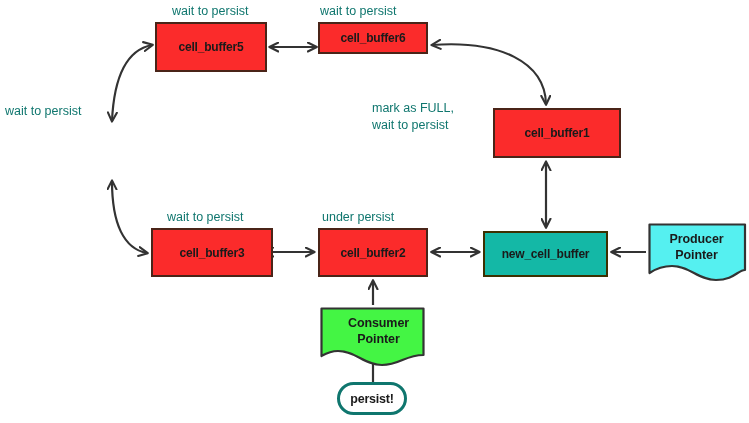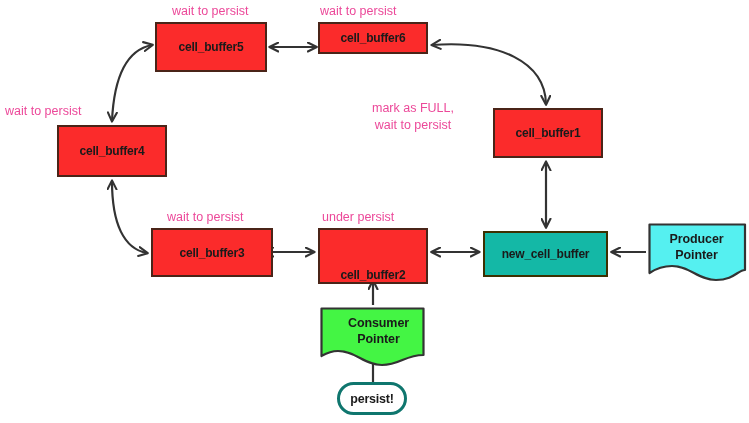--- a/index.html
+++ b/index.html
@@ -65,25 +65,24 @@
     font-weight: bold;
     font-size: 12.5px;
     line-height: 16px;
     color: #1a1a1a;
     letter-spacing: -0.1px;
   }
   .edge-label {
     position: absolute;
     font-size: 12.5px;
     line-height: 17px;
-    color: #ec4899;
+    color: #0f766e;
     font-weight: normal;
     white-space: pre;
     z-index: 4;
-    text-align: center;
   }
 </style>
 </head>
 <body>
 
 <div id="canvas">
 
   <svg id="edges" viewBox="0 0 749 423" xmlns="http://www.w3.org/2000/svg">
     <defs>
       <marker id="ah" markerWidth="11" markerHeight="11" refX="9.2" refY="5.5" orient="auto" markerUnits="userSpaceOnUse">
@@ -119,33 +118,30 @@
   </svg>
 
   <div class="node rect buffer" style="left:155px; top:22px; width:112px; height:50px;text-align:center;">
     <span>cell_buffer5</span>
   </div>
 
   <div class="node rect buffer" style="left:318px; top:22px; width:110px; height:32px;">
     <span>cell_buffer6</span>
   </div>
 
-  <div class="node rect buffer" style="left:57px; top:125px; width:110px; height:52px;">
-    <span>cell_buffer4</span>
-  </div>
 
-  <div class="node rect buffer" style="left:493px; top:108px; width:110px; height:50px;">
+  <div class="node rect buffer" style="left:493px; top:108px; width:128px; height:50px;">
     <span>cell_buffer1</span>
   </div>
 
   <div class="node rect buffer" style="left:151px; top:228px; width:122px; height:49px;">
     <span>cell_buffer3</span>
   </div>
 
-  <div class="node rect buffer" style="left:318px; top:228px; width:110px; height:56px;align-items:flex-end;">
+  <div class="node rect buffer" style="left:318px; top:228px; width:110px; height:49px;">
     <span>cell_buffer2</span>
   </div>
 
   <div class="node rect newbuf" style="left:483px; top:231px; width:125px; height:46px;">
     <span>new_cell_buffer</span>
   </div>
 
   <div class="wave" style="left:320px; top:307px; width:117px; height:62px;">
     <svg width="105" height="62" viewBox="0 0 105 62" xmlns="http://www.w3.org/2000/svg">
       <path d="M1.5,1.5 L103.5,1.5 L103.5,48 C85,48 80,58 62,58 C44,58 36,44 18,44 C10,44 5,47 1.5,49 Z" fill="#44f544" stroke="#333333" stroke-width="2.2" stroke-linejoin="round"></path>

